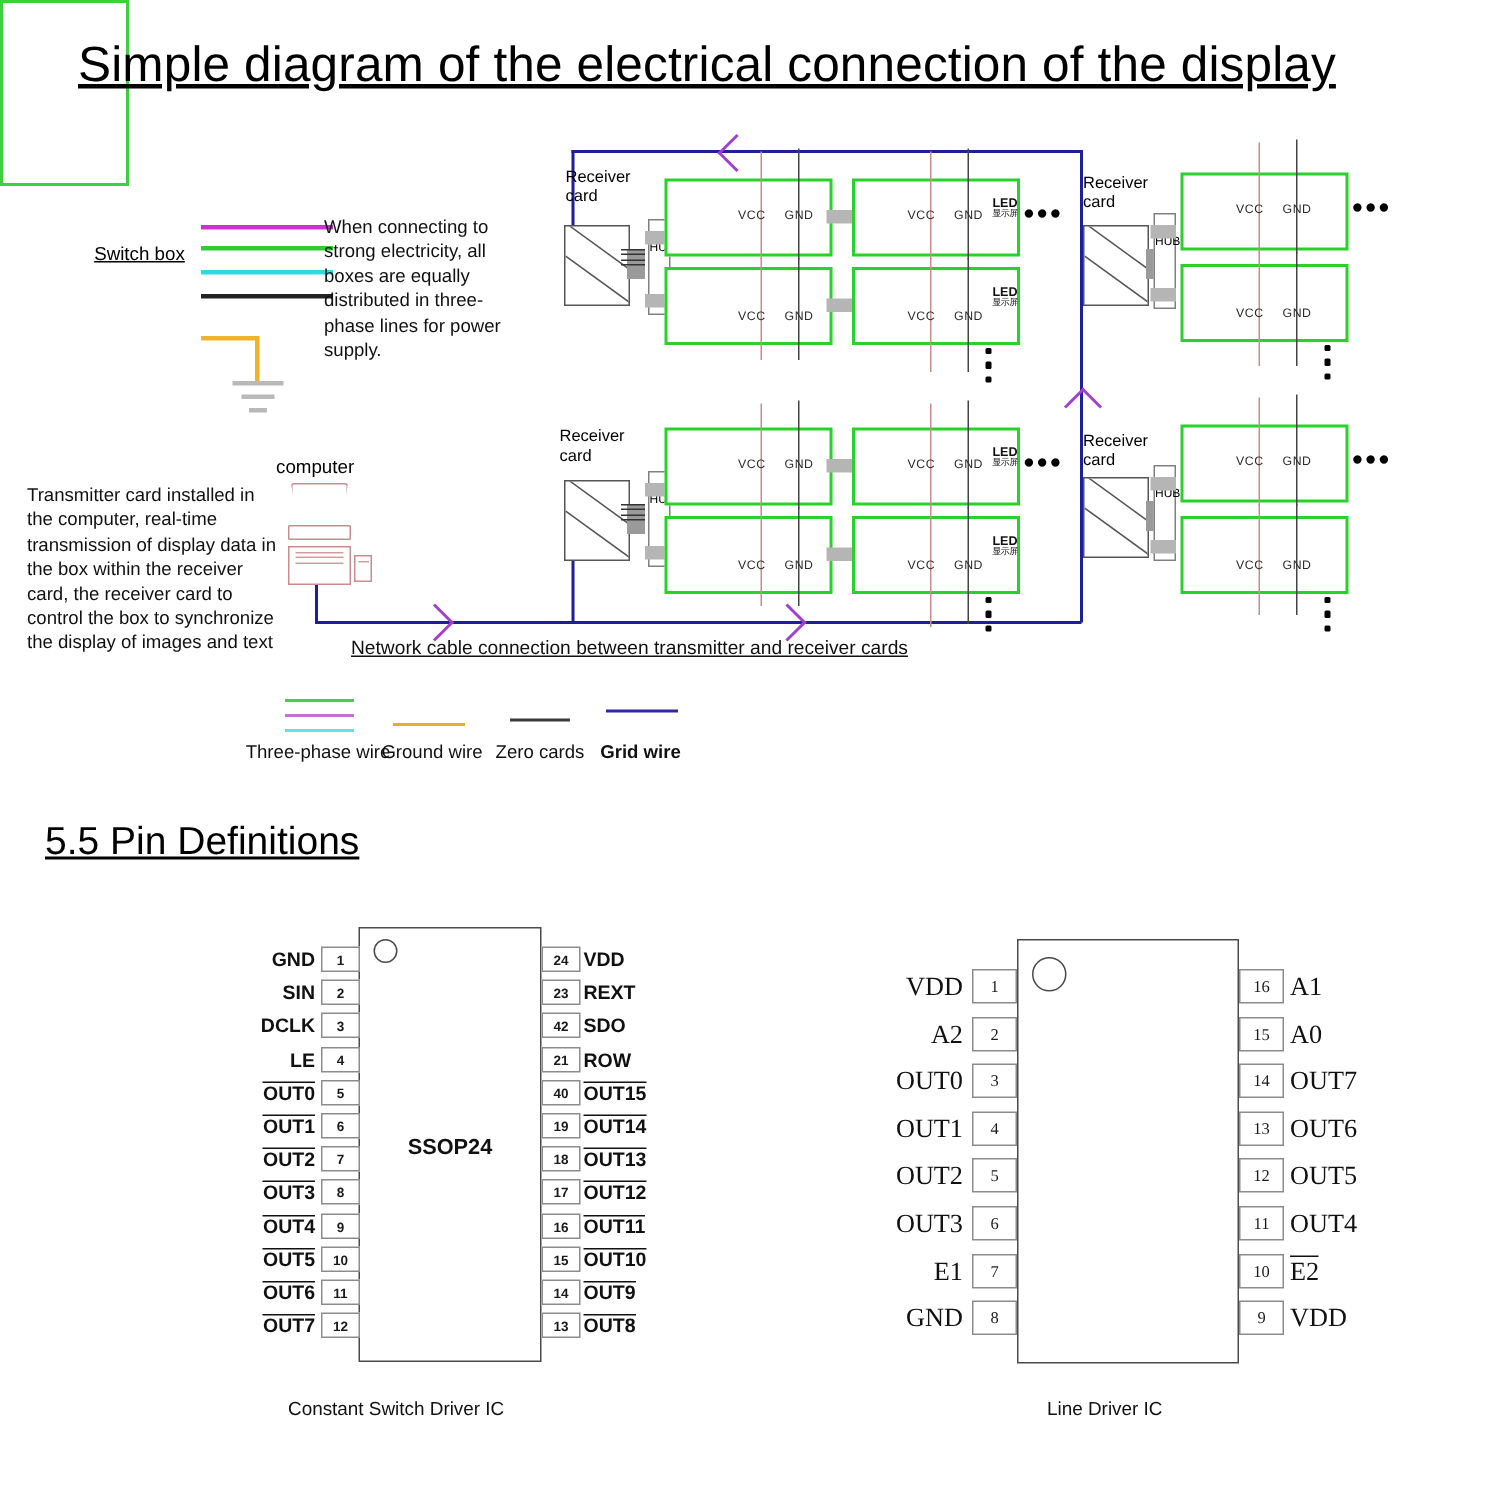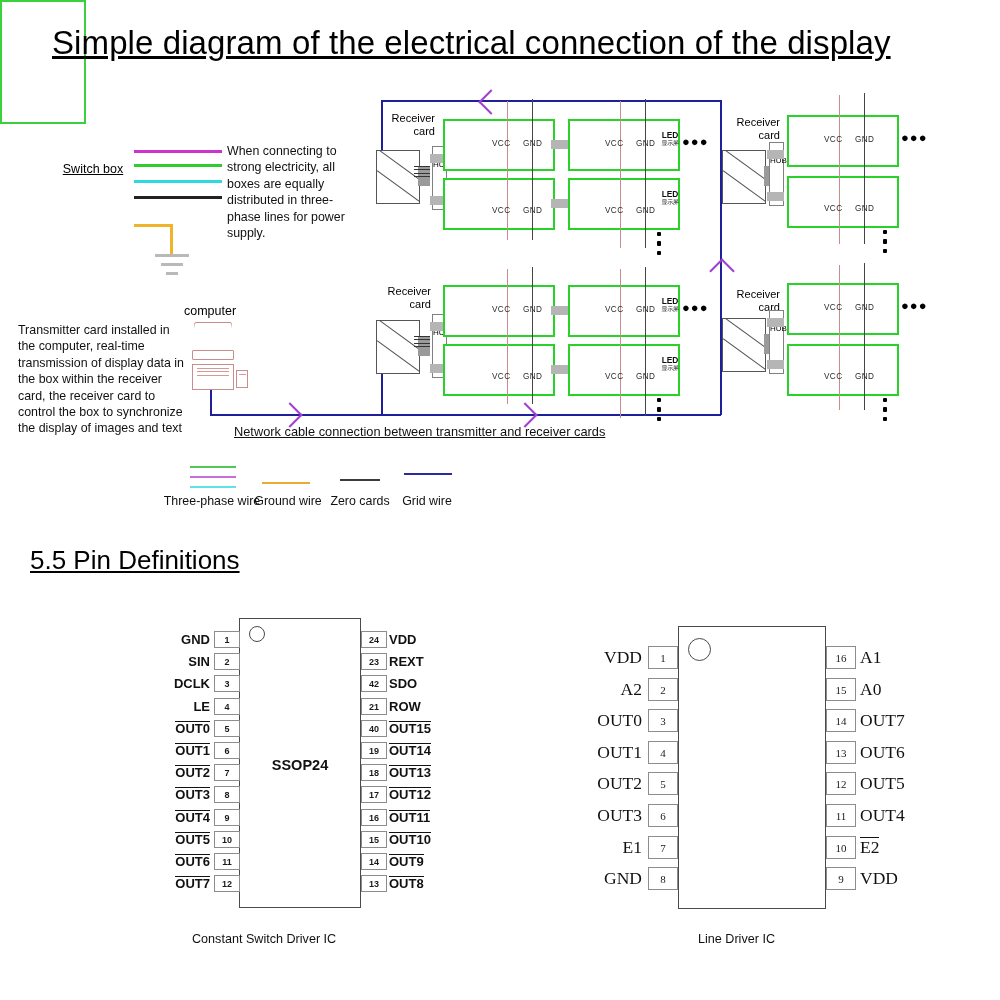--- a/index.html
+++ b/index.html
@@ -15,21 +15,21 @@
   .vline{width:0;border-left-style:solid;}
 
   
   .switchbox{left:52px;top:122px;width:82px;height:120px;border:2px solid #3ad13a;background:#fff;}
   .switchbox-label{left:52px;top:162px;width:82px;text-align:center;font-size:12.5px;color:#000;}
 
   
   .note{position:absolute;font-size:12.4px;line-height:16.4px;color:#111;}
 
   
-  .rc-label{position:absolute;font-size:11px;line-height:12.5px;text-align:right;color:#000;}
+  .rc-label{position:absolute;font-size:11px;line-height:12.5px;text-align:left;color:#000;}
   .rc-body{position:absolute;width:42px;height:52px;border:1.3px solid #555;background:#fff;overflow:hidden;}
   .rc-body:before,.rc-body:after{content:"";position:absolute;left:-6px;width:64px;height:0;
         border-top:1.2px solid #555;transform-origin:center;}
   .rc-body:before{top:16px;transform:rotate(36deg);}
   .rc-body:after{top:38px;transform:rotate(36deg);}
   .rc-conn{position:absolute;width:12px;height:20px;background:#9a9a9a;}
   .hub{position:absolute;width:15px;height:64px;border:1.3px solid #808080;background:#fff;
        font-size:8px;line-height:9.6px;text-align:center;color:#000;padding-top:13px;box-sizing:border-box;
        letter-spacing:0;}
   .hub-ribbon{position:absolute;width:16px;height:16px;}
@@ -94,21 +94,21 @@
 <div class="wire hline" style="left:134px;top:164px;width:88px;border-top-width:3.2px;border-top-color:#2ecc2e;"></div>
 <div class="wire hline" style="left:134px;top:180px;width:88px;border-top-width:3.4px;border-top-color:#2fd9e0;"></div>
 <div class="wire hline" style="left:134px;top:196px;width:88px;border-top-width:3.4px;border-top-color:#222222;"></div>
 
 <div class="wire hline" style="left:134px;top:224px;width:38px;border-top-width:3px;border-top-color:#efb32c;"></div>
 <div class="wire vline" style="left:170px;top:224px;height:30px;border-left-width:3px;border-left-color:#efb32c;"></div>
 <div class="abs gnd-bar" style="left:155px;top:254px;width:34px;"></div>
 <div class="abs gnd-bar" style="left:161px;top:263px;width:22px;"></div>
 <div class="abs gnd-bar" style="left:166px;top:272px;width:12px;"></div>
 
-<div class="note" style="left:227px;top:143px;width:122px;">When connecting to strong electricity, all boxes are equally distributed in three-phase lines for power supply.</div>
+<div class="note" style="left:216px;top:143px;width:122px;">When connecting to strong electricity, all boxes are equally distributed in three-phase lines for power supply.</div>
 
 <div class="wire hline" style="left:381px;top:100px;width:339px;border-top-width:2.6px;border-top-color:#1f1f9c;"></div>
 <div class="wire vline" style="left:381px;top:100px;height:62px;border-left-width:2.6px;border-left-color:#1f1f9c;"></div>
 <div class="wire vline" style="left:720px;top:100px;height:78px;border-left-width:2.6px;border-left-color:#1f1f9c;"></div>
 <div class="wire vline" style="left:720px;top:178px;height:160px;border-left-width:2.6px;border-left-color:#1f1f9c;"></div>
 <div class="wire hline" style="left:381px;top:414px;width:340px;border-top-width:2.6px;border-top-color:#1f1f9c;"></div>
 <div class="wire vline" style="left:381px;top:345px;height:70px;border-left-width:2.6px;border-left-color:#1f1f9c;"></div>
 <div class="wire hline" style="left:210px;top:414px;width:173px;border-top-width:2.6px;border-top-color:#1f1f9c;"></div>
 <div class="wire vline" style="left:210px;top:370px;height:46px;border-left-width:2.6px;border-left-color:#1f1f9c;"></div>
 <div class="wire vline" style="left:720px;top:338px;height:77px;border-left-width:2.6px;border-left-color:#1f1f9c;"></div>
@@ -314,21 +314,21 @@
 <div class="lg-line" style="left:190px;top:486px;width:46px;border-top:2.6px solid #5fe3ea;"></div>
 <div class="lg-text" style="left:160px;top:494px;width:104px;">Three-phase wire</div>
 
 <div class="lg-line" style="left:262px;top:482px;width:48px;border-top:2.8px solid #e8ad32;"></div>
 <div class="lg-text" style="left:254px;top:494px;width:68px;">Ground wire</div>
 
 <div class="lg-line" style="left:340px;top:479px;width:40px;border-top:2.8px solid #3b3b3b;"></div>
 <div class="lg-text" style="left:325px;top:494px;width:70px;">Zero cards</div>
 
 <div class="lg-line" style="left:404px;top:473px;width:48px;border-top:2.8px solid #2b2b9e;"></div>
-<div class="lg-text" style="left:392px;top:494px;width:70px;">Grid wire</div>
+<div class="lg-text" style="left:392px;top:494px;width:70px;font-weight:bold;">Grid wire</div>
 
 <div class="abs" id="section-heading">5.5 Pin Definitions</div>
 
 <div class="ic-l">
   <div class="ic-body" style="left:239px;top:618px;width:122px;height:290px;"></div>
   <div class="ic-notch" style="left:249px;top:626px;width:14px;height:14px;"></div>
   <div class="ic-name" style="left:239px;top:757px;width:122px;font-size:14.5px;font-weight:700;">SSOP24</div>
   <div id="ic-left-pins">
       <div class="pinpad" style="top: 631px; height: 17px; width: 26px; line-height: 17px; left: 214px;">1</div>
       <div class="pinlbl" style="top: 632px; left: 120px; width: 90px; text-align: right;"><span>GND</span></div>

